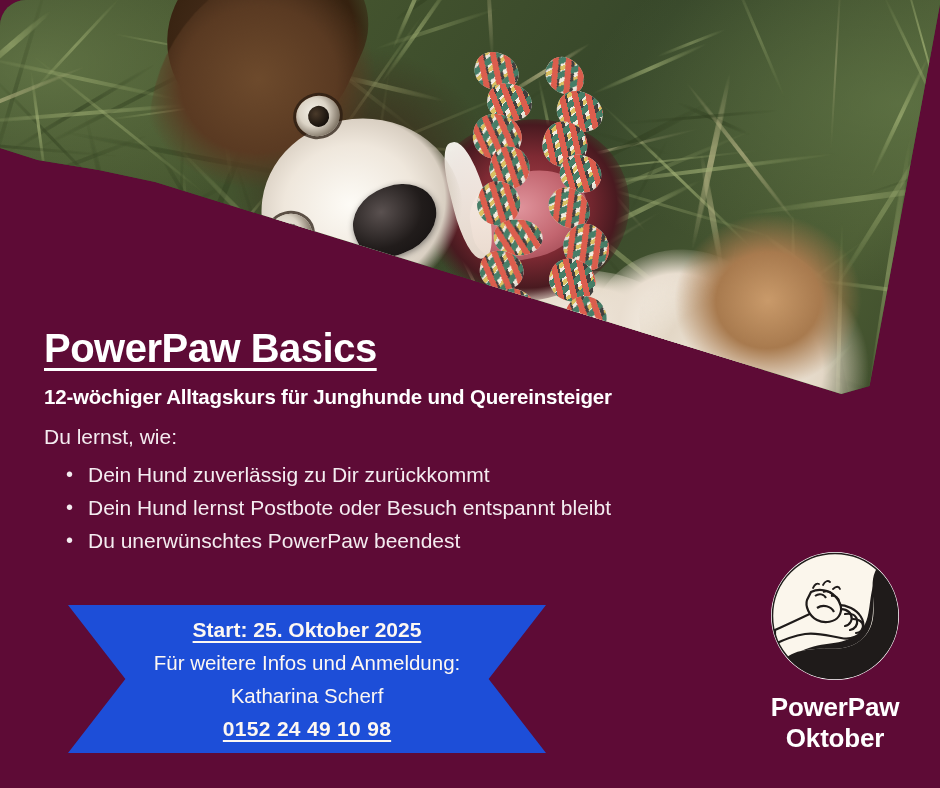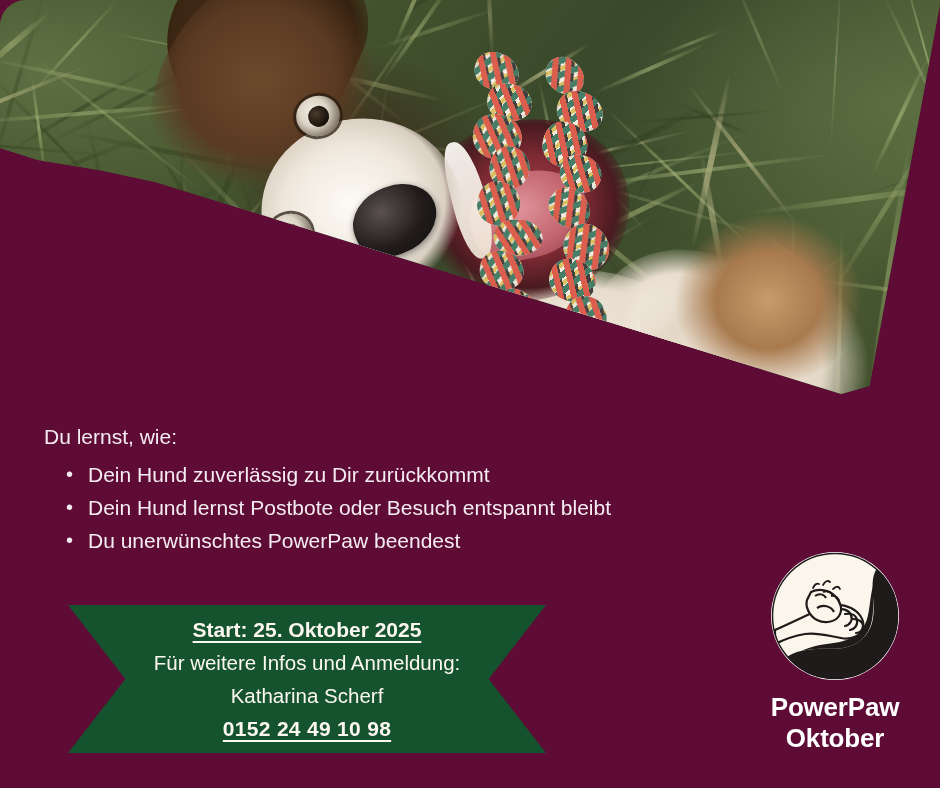--- a/index.html
+++ b/index.html
@@ -257,21 +257,21 @@
     color: #f4ecf0;
   }
 
   
   .ribbon {
     position: absolute;
     left: 68px;
     top: 605px;
     width: 478px;
     height: 148px;
-    background: #14532d;
+    background: #1d4ed8;
     clip-path: polygon(0% 0%, 100% 0%, 88% 50%, 100% 100%, 0% 100%, 12% 50%);
     display: flex;
     flex-direction: column;
     align-items: center;
     justify-content: center;
     gap: 3px;
   }
   .ribbon .r-line {
     font-size: 20.5px;
     color: #fdf7f2;
@@ -525,21 +525,23 @@
           <div class="rope-seg" style="width: 44.9327px; height: 45.0026px; left: 88px; top: 62px; transform: rotate(9.59365deg);"></div>
           <div class="rope-seg" style="width: 41.6226px; height: 36.5169px; left: 110px; top: 92px; transform: rotate(5.51726deg);"></div>
           <div class="rope-seg" style="width: 44.4064px; height: 36.5108px; left: 104px; top: 128px; transform: rotate(28.5914deg);"></div>
           <div class="rope-seg" style="width: 46.5551px; height: 44.0188px; left: 126px; top: 160px; transform: rotate(29.3841deg);"></div>
           <div class="rope-seg" style="width: 47.0155px; height: 41.5183px; left: 118px; top: 196px; transform: rotate(8.81443deg);"></div>
           <div class="rope-seg" style="width: 42.4139px; height: 44.3385px; left: 140px; top: 230px; transform: rotate(3.22092deg);"></div>
         </div>
     </div>
   </div>
 
-
+  <div class="headline">PowerPaw Basics</div>
+
+  <div class="subhead">12-wöchiger Alltagskurs für Junghunde und Quereinsteiger</div>
 
   <div class="lead">Du lernst, wie:</div>
 
   <ul class="bullets">
     <li>Dein Hund zuverlässig zu Dir zurückkommt</li>
     <li>Dein Hund lernst Postbote oder Besuch entspannt bleibt</li>
     <li>Du unerwünschtes PowerPaw beendest</li>
   </ul>
 
   <div class="ribbon">

